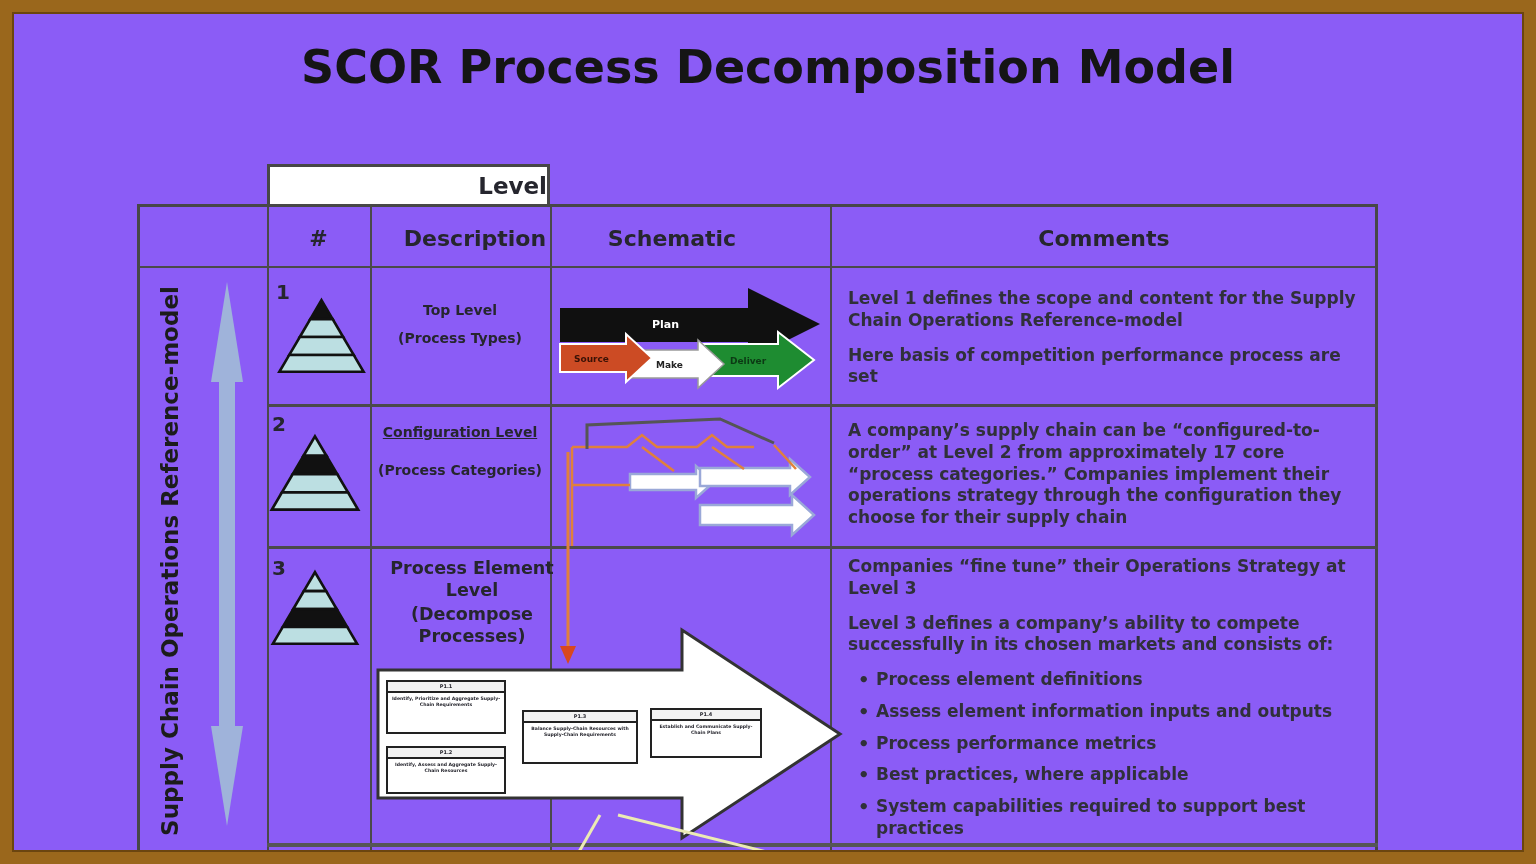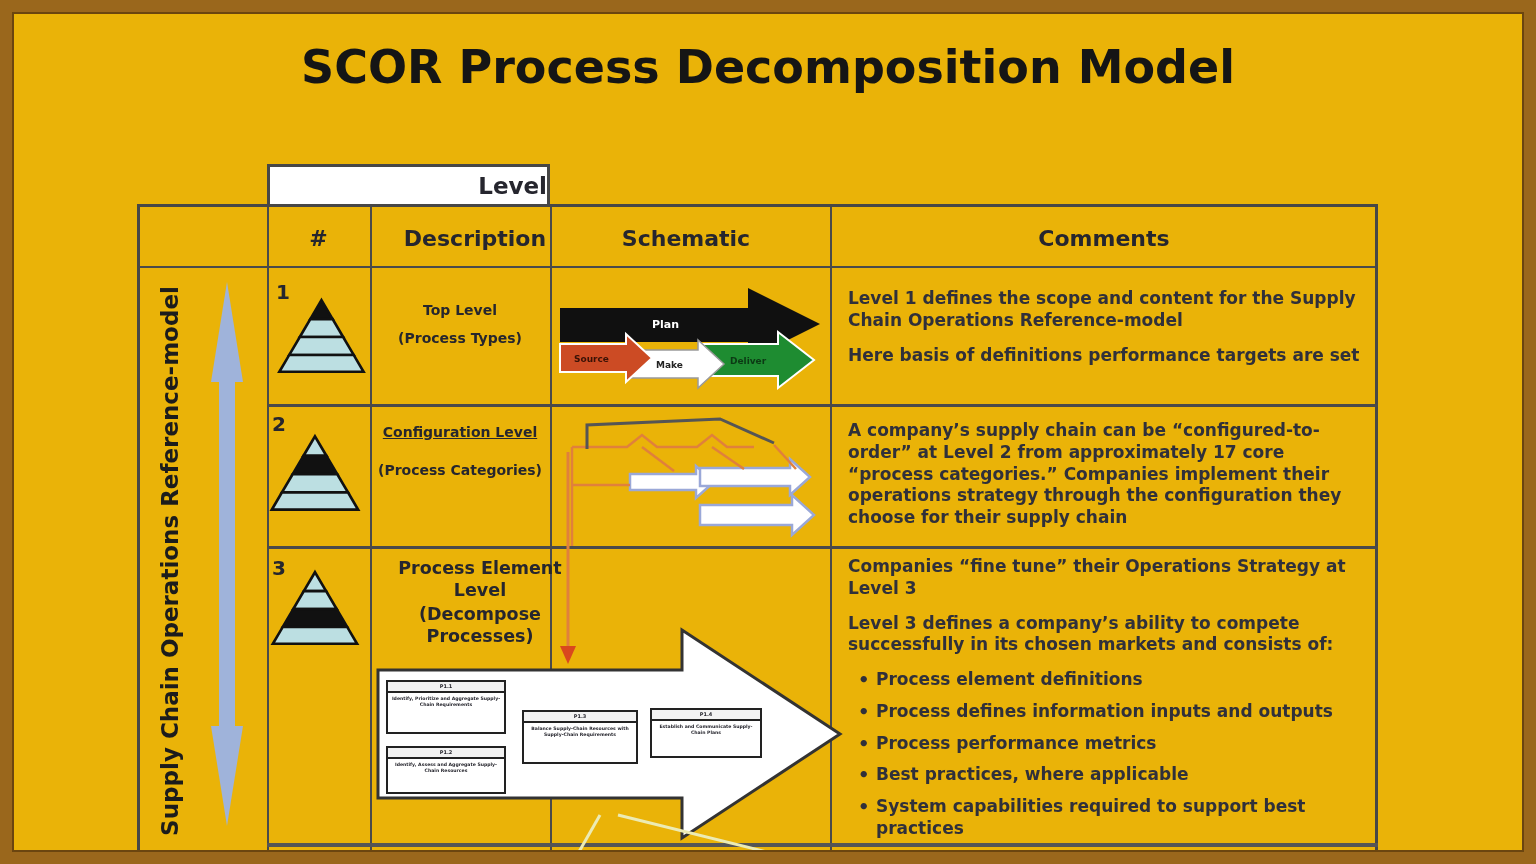--- a/index.html
+++ b/index.html
@@ -1,17 +1,17 @@
 <!DOCTYPE html>
 <html><head>
 <meta charset="utf-8">
 <style>
   html,body{margin:0;padding:0;background:#fff;}
   #canvas{
-    position:relative; width:1536px; height:864px; overflow:hidden; background:#eab308;
+    position:relative; width:1536px; height:864px; overflow:hidden; background:#8b5cf6;
     font-family:"DejaVu Sans","Liberation Sans",sans-serif; color:#26262e;
   }
   
   #frame{position:absolute; inset:0; border:12px solid #9a671c; box-shadow:inset 0 0 0 2px #6b450f; z-index:60; pointer-events:none;}
 
   .abs{position:absolute;}
   .line{position:absolute; background:#4a4a4a; z-index:1;}
 
   #title{position:absolute; left:0; top:40px; width:100%; text-align:center;
     font-size:46px; font-weight:800; letter-spacing:0px; color:#151515; z-index:2;}
@@ -74,21 +74,21 @@
   <div class="line" style="left:267px; top:404px; width:1111px; height:3px;"></div>
   <div class="line" style="left:267px; top:546px; width:1111px; height:3px;"></div>
   <div id="row4-divider"></div>
 
   <div class="colhead" style="left:267px; width:103px;">
     <span>#</span>
   </div>
   <div class="colhead" style="left:370px; width:180px;padding-left:15px;">
     <span>Description</span>
   </div>
-  <div class="colhead" style="left:546px; width:280px;">
+  <div class="colhead" style="left:532px; width:280px;">
     <span>Schematic</span>
   </div>
   <div class="colhead" style="left:830px; width:548px;text-align:center;">
     <span>Comments</span>
   </div>
 
   <div id="vlabel">
     <span>Supply Chain Operations Reference-model</span>
   </div>
   <svg class="abs" style="left:203px; top:276px; z-index:3;" width="48" height="556" viewBox="0 0 48 556">
@@ -117,21 +117,21 @@
     <path d="M150,72 H226 V60 L262,88 L226,116 V104 H150 Z" fill="#1e8c31" stroke="#ffffff" stroke-width="2"></path>
     <text x="178" y="92" font-size="9" font-weight="bold" fill="#0c3a14">Deliver</text>
     <path d="M78,78 H146 V68 L172,92 L146,116 V106 H78 Z" fill="#ffffff" stroke="#9a9a9a" stroke-width="1.5"></path>
     <text x="104" y="96" font-size="9" font-weight="bold" fill="#222222">Make</text>
     <path d="M8,72 H74 V62 L100,86 L74,110 V100 H8 Z" fill="#cc4b24" stroke="#ffffff" stroke-width="2"></path>
     <text x="22" y="90" font-size="9" font-weight="bold" fill="#3a1206">Source</text>
   </svg>
 
   <div class="comments" style="left:848px; top:288px; width:524px;">
     <p>Level 1 defines the scope and content for the Supply Chain Operations Reference-model</p>
-    <p>Here basis of definitions performance targets are set</p>
+    <p>Here basis of competition performance process are set</p>
   </div>
 
   <div class="rownum" style="left:272px; top:412px;">
     <span>2</span>
   </div>
   <svg class="pyr" style="left:268px; top:432px;" width="95" height="82" viewBox="0 0 85 76">
     <polygon points="42,4 52.6,22 31.4,22" fill="#bcdfe2" stroke="#111" stroke-width="2.5"></polygon>
     <polygon points="31.4,22 52.6,22 62.6,39 21.4,39" fill="#111" stroke="#111" stroke-width="2.5"></polygon>
     <polygon points="21.4,39 62.6,39 72.6,56 11.4,56" fill="#bcdfe2" stroke="#111" stroke-width="2.5"></polygon>
     <polygon points="11.4,56 72.6,56 82,72 2,72" fill="#bcdfe2" stroke="#111" stroke-width="2.5"></polygon>
@@ -163,21 +163,21 @@
 
   <div class="rownum" style="left:272px; top:556px;">
     <span>3</span>
   </div>
   <svg class="pyr" style="left:268px; top:568px;" width="95" height="80" viewBox="0 0 85 76">
     <polygon points="42,4 52.6,22 31.4,22" fill="#bcdfe2" stroke="#111" stroke-width="2.5"></polygon>
     <polygon points="31.4,22 52.6,22 62.6,39 21.4,39" fill="#bcdfe2" stroke="#111" stroke-width="2.5"></polygon>
     <polygon points="21.4,39 62.6,39 72.6,56 11.4,56" fill="#111" stroke="#111" stroke-width="2.5"></polygon>
     <polygon points="11.4,56 72.6,56 82,72 2,72" fill="#bcdfe2" stroke="#111" stroke-width="2.5"></polygon>
   </svg>
-  <div class="desc" style="left:392px; top:558px; width:176px; font-size:17.5px;">
+  <div class="desc" style="left:384px; top:558px; width:176px; font-size:17.5px;">
     <p style="margin-bottom:2px;">Process Element Level</p>
     <p>(Decompose Processes)</p>
   </div>
 
   <svg class="schem" style="left:372px; top:622px;" width="478" height="242" viewBox="0 0 478 242">
     <path d="M6,48 H310 V8 L468,112 L310,216 V176 H6 Z" fill="#ffffff" stroke="#333" stroke-width="3"></path>
   </svg>
 
   <div class="sbox" style="left:386px; top:680px; width:120px; height:54px;">
     <div class="hd">P1.1</div>
@@ -194,21 +194,21 @@
   <div class="sbox" style="left:650px; top:708px; width:112px; height:50px;">
     <div class="hd">P1.4</div>
     <div class="bd">Establish and Communicate Supply-Chain Plans</div>
   </div>
 
   <div class="comments" style="left:848px; top:556px; width:534px;">
     <p>Companies “fine tune” their Operations Strategy at Level 3</p>
     <p>Level 3 defines a company’s ability to compete successfully in its chosen markets and consists of:</p>
     <ul>
       <li>Process element definitions</li>
-      <li>Process defines information inputs and outputs</li>
+      <li>Assess element information inputs and outputs</li>
       <li>Process performance metrics</li>
       <li>Best practices, where applicable</li>
       <li>System capabilities required to support best practices</li>
       <li>Systems/tools by vendor</li>
     </ul>
   </div>
 
   <div class="comments" style="left:848px; top:849px; width:528px;">
     <p>Companies implement specific supply-chain</p>
   </div>

